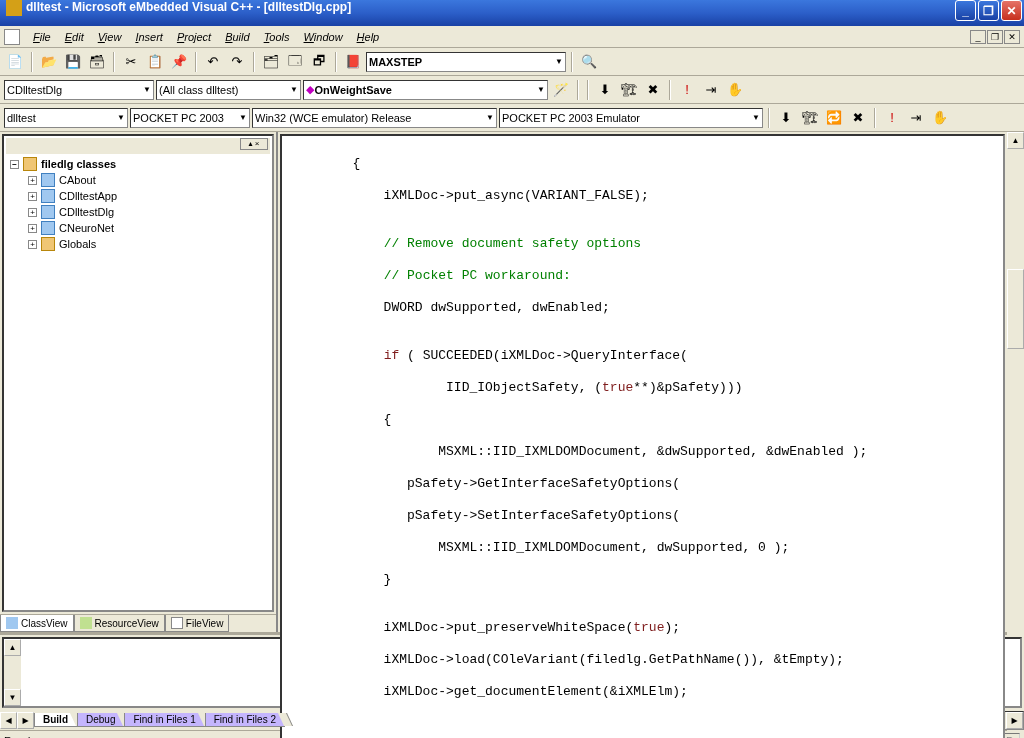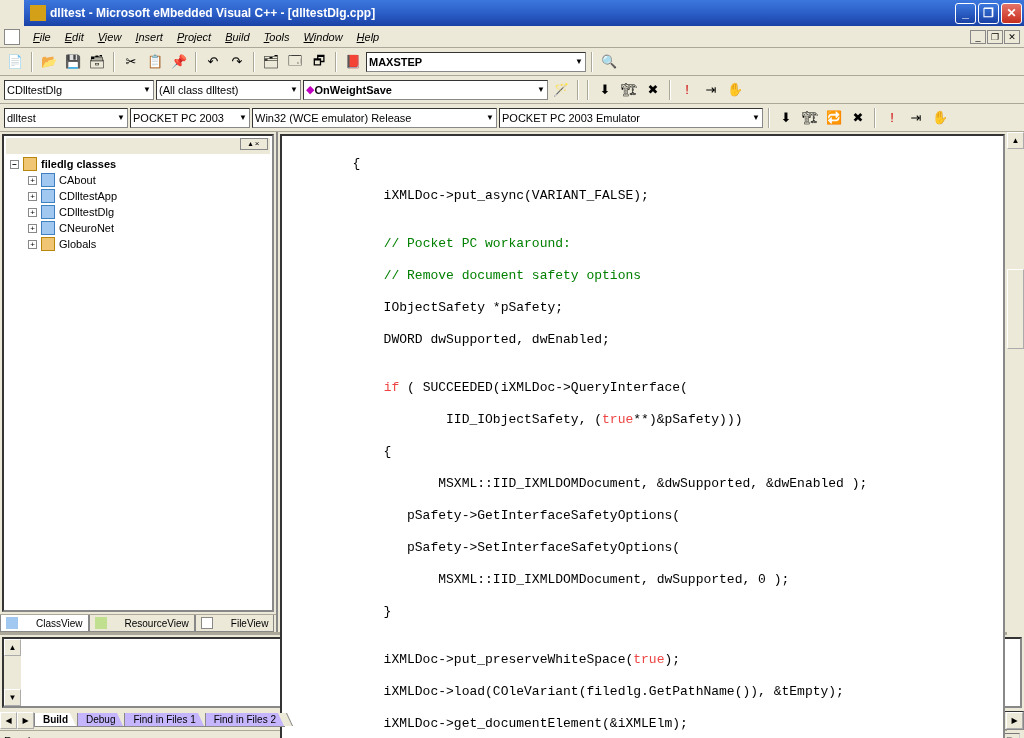--- a/index.html
+++ b/index.html
@@ -1,17 +1,17 @@
 <!DOCTYPE html>
 <html><head>
 <meta charset="utf-8">
 <style>
 * { box-sizing: border-box; margin: 0; padding: 0; }
 body { font-family: Tahoma, sans-serif; font-size: 11px; background: #ece9d8; width: 1024px; height: 738px; overflow: hidden; }
-.titlebar { background: linear-gradient(to bottom, #3b77dd 0%, #2c5fc9 50%, #1941a5 100%); height: 26px; display: flex; align-items: center; padding: 0 2px 0 6px; margin-left: 24px; }
+.titlebar { background: linear-gradient(to bottom, #3b77dd 0%, #2c5fc9 50%, #1941a5 100%); height: 26px; display: flex; padding: 0 2px 0 6px; }
 .titlebar-icon { width: 16px; height: 16px; background: #d4a017; margin-right: 4px; }
 .titlebar-text { color: #fff; font-size: 12px; font-weight: bold; flex: 1; }
 .titlebar-btns { display: flex; gap: 2px; }
 .tb-btn { width: 21px; height: 21px; border: 1px solid #fff; border-radius: 3px; display: flex; align-items: center; justify-content: center; color: #fff; font-size: 12px; font-weight: bold; }
 .tb-min { background: linear-gradient(to bottom, #3b77dd, #1941a5); }
 .tb-max { background: linear-gradient(to bottom, #3b77dd, #1941a5); }
 .tb-close { background: linear-gradient(to bottom, #e57368, #c72f1e); }
 .menubar { background: #ece9d8; padding: 2px 4px; display: flex; align-items: center; border-bottom: 1px solid #aca899; height: 22px; }
 .menubar-icon { width: 16px; height: 16px; background: #fff; border: 1px solid #888; margin-right: 6px; }
 .menu-item { padding: 2px 7px; cursor: default; font-style: italic; }
@@ -29,27 +29,27 @@
 .tree-hdr { height: 16px; background: #ece9d8; display: flex; justify-content: flex-end; padding-right: 2px; margin-bottom: 2px; }
 .tree-hdr-x { width: 28px; height: 12px; border: 1px solid #888; font-size: 8px; text-align: center; }
 .tree-node { display: flex; align-items: center; padding: 1px 0 1px 4px; gap: 4px; }
 .tree-exp { width: 9px; height: 9px; border: 1px solid #888; font-size: 8px; line-height: 7px; text-align: center; }
 .tree-ico { width: 14px; height: 14px; }
 .tree-ico.folder { background: #f0c674; border: 1px solid #b8860b; }
 .tree-ico.cls { background: #a0c8f0; border: 1px solid #4080c0; }
 .tree-node.root { font-weight: bold; }
 .tree-children { padding-left: 18px; }
 .sidebar-tabs { display: flex; background: #ece9d8; border-top: 1px solid #aca899; }
-.side-tab { border: 1px solid #888; border-top: none; padding: 2px 5px; background: #ece9d8; display: flex; align-items: center; gap: 18px; font-size: 10px; }
+.side-tab { border: 1px solid #888; border-top: none; padding: 2px 5px; background: #ece9d8; display: flex; align-items: center; gap: 3px; font-size: 10px; }
 .side-tab.active { background: #fff; }
 .side-tab-ico { width: 12px; height: 12px; }
 .editor-area { flex: 1; display: flex; flex-direction: column; }
 .code-editor { flex: 1; background: #fff; border: 2px inset #888; margin: 2px; overflow: auto; font-family: 'Courier New', monospace; font-size: 13px; padding: 4px 8px; line-height: 16px; white-space: pre; position: relative; }
 .code-line { white-space: pre; }
-.kw { color: #ef4444; }
+.kw { color: #7f1d1d; }
 .cm { color: #008000; }
 .scroll-btn { width: 17px; height: 17px; background: #ece9d8; border: 1px outset #fff; font-size: 8px; display: flex; align-items: center; justify-content: center; }
 .output-panel { height: 98px; border-top: 3px solid #aca899; display: flex; flex-direction: column; }
 .output-body { flex: 1; background: #fff; border: 2px inset #888; margin: 2px; display: flex; }
 .out-vscroll { width: 17px; background: #ece9d8; display: flex; flex-direction: column; }
 .out-content { flex: 1; }
 .output-tabs { display: flex; align-items: center; height: 20px; background: #ece9d8; }
 .out-tab { border: 1px solid #888; border-top: none; padding: 1px 8px; background: #c4b5fd; font-size: 10px; position: relative; }
 .out-tab::after { content: ''; position: absolute; right: -6px; top: 0; bottom: 0; width: 8px; background: #ece9d8; border-right: 1px solid #888; transform: skewX(25deg); }
 .out-tab.active { background: #fff; font-weight: bold; }
@@ -104,21 +104,21 @@
   <div class="tb-ico">📌</div>
   <div class="tb-sep"></div>
   <div class="tb-ico">↶</div>
   <div class="tb-ico">↷</div>
   <div class="tb-sep"></div>
   <div class="tb-ico">🗂</div>
   <div class="tb-ico">🗔</div>
   <div class="tb-ico">🗗</div>
   <div class="tb-sep"></div>
   <div class="tb-ico">📕</div>
-  <div class="tb-combo" style="width:220px">
+  <div class="tb-combo" style="width:200px">
       <b>MAXSTEP</b>
       <span class="arrow">▼</span>
     </div>
   <div class="tb-sep"></div>
   <div class="tb-ico">🔍</div>
 </div>
 
 <div class="toolbar">
   <div class="tb-combo" style="width:150px">
       <span>CDlltestDlg</span>
@@ -227,23 +227,22 @@
         </div>
     </div>
   </div>
 
   <div class="editor-area">
     <div class="editor-wrap">
       <div class="code-editor">
 <div class="code-line">        {</div>
 <div class="code-line">            iXMLDoc-&gt;put_async(VARIANT_FALSE);</div>
 <div class="code-line"></div>
+<div class="code-line"><span>            </span><span class="cm">// Remove document safety options</span></div>
 <div class="code-line"><span>            </span><span class="cm">// Pocket PC workaround:</span></div>
-<div class="code-line"><span>            </span><span class="cm">// Remove document safety options</span></div>
-<div class="code-line">            IObjectSafety *pSafety;</div>
 <div class="code-line">            DWORD dwSupported, dwEnabled;</div>
 <div class="code-line"></div>
 <div class="code-line"><span>            </span><span class="kw">if</span><span> ( SUCCEEDED(iXMLDoc-&gt;QueryInterface(</span></div>
 <div class="code-line"><span>                    IID_IObjectSafety, (</span><span class="kw">true</span><span>**)&amp;pSafety)))</span></div>
 <div class="code-line">            {</div>
 <div class="code-line">                   MSXML::IID_IXMLDOMDocument, &amp;dwSupported, &amp;dwEnabled );</div>
 <div class="code-line">               pSafety-&gt;GetInterfaceSafetyOptions(</div>
 <div class="code-line">               pSafety-&gt;SetInterfaceSafetyOptions(</div>
 <div class="code-line">                   MSXML::IID_IXMLDOMDocument, dwSupported, 0 );</div>
 <div class="code-line">            }</div>

